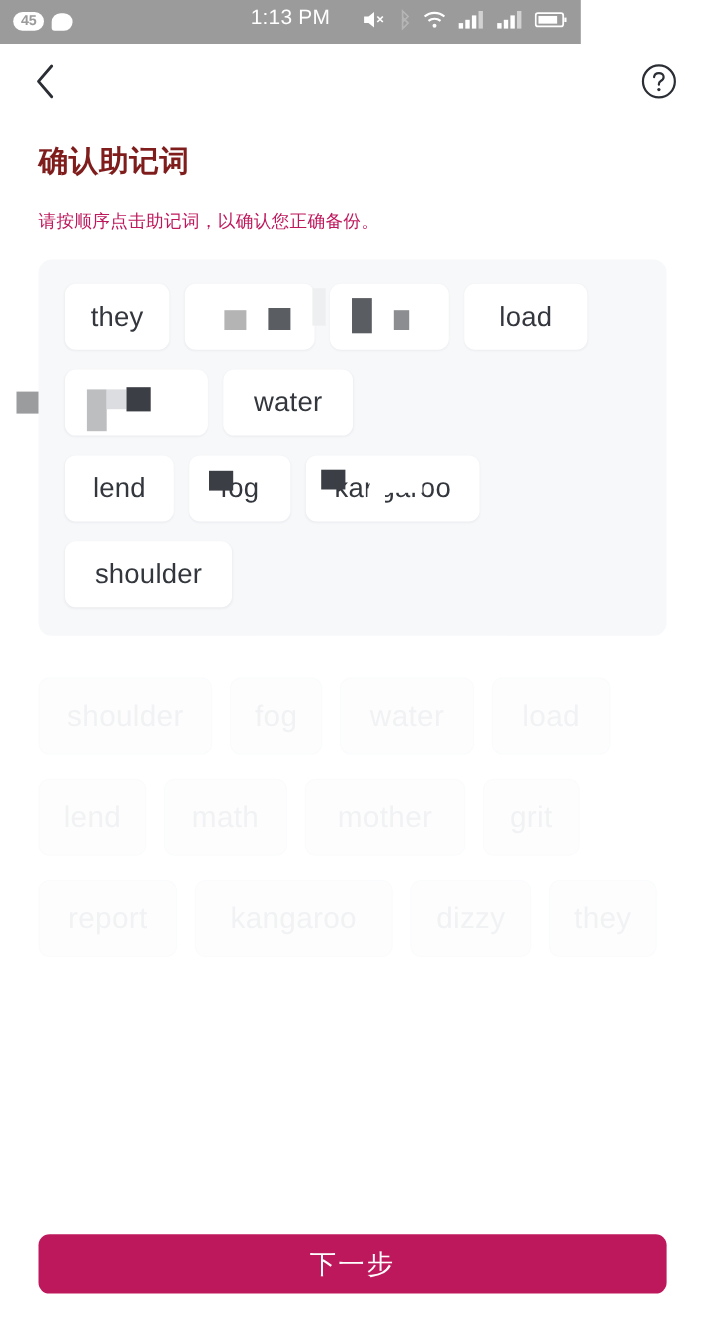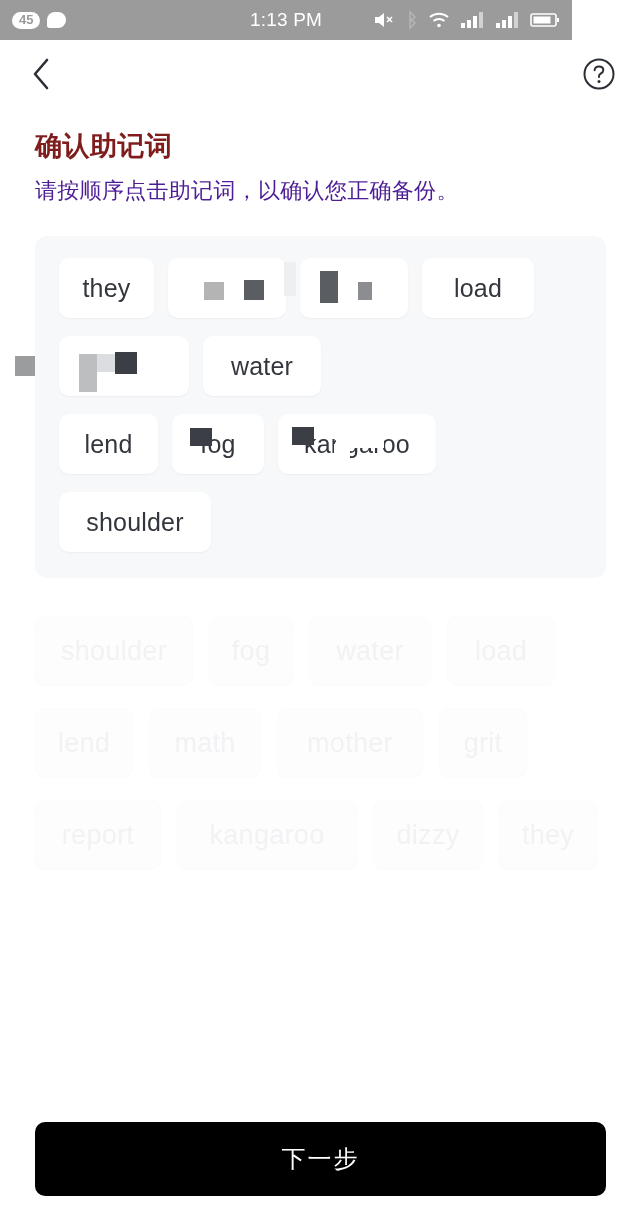--- a/index.html
+++ b/index.html
@@ -6,24 +6,24 @@
   html, body {
     width: 640px; height: 1220px;
     background: #ffffff;
     font-family: "Liberation Sans", "DejaVu Sans", sans-serif;
     overflow: hidden;
   }
   .screen { position: relative; width: 640px; height: 1220px; background: #ffffff; }
 
   
   .statusbar {
-    position: absolute; left: 0; top: 0; width: 572px; height: 40px;
+    position: absolute; left: 0; top: 0; width: 528px; height: 40px;
     background: #9b9b9b;
-    display: flex; align-items: center;
-    padding: 0 12px;
+    display: flex; align-items: flex-end;
+    padding: 12px 12px;
   }
   .sb-left { display: flex; align-items: center; gap: 7px; }
   .sb-badge {
     background: #ffffff; color: #9b9b9b;
     border-radius: 10px; padding: 1px 7px 2px;
     font-size: 13px; line-height: 14px; font-weight: 600;
   }
   .sb-bubble {
     width: 19px; height: 16px; background: #ffffff;
     border-radius: 9px 9px 9px 3px;
@@ -42,21 +42,21 @@
     display: flex; align-items: center; justify-content: space-between;
     padding: 0 22px;
     background: #ffffff;
   }
   .nav-back { width: 38px; height: 38px; display: flex; align-items: center; justify-content: center; }
   .nav-help { width: 38px; height: 38px; display: flex; align-items: center; justify-content: center; }
 
   
   .heading { position: absolute; left: 35px; top: 128px; width: 575px; }
   .title { font-size: 27px; font-weight: 700; color: #7f1d1d; letter-spacing: .5px; }
-  .subtitle { margin-top: 12px; font-size: 22px; color: #4c1d95; letter-spacing: .3px; }
+  .subtitle { margin-top: 27px; font-size: 16px; color: #be185d; letter-spacing: .3px; }
 
   
   .panel {
     position: absolute; left: 35px; top: 236px; width: 571px; height: 342px;
     background: #f7f8fa; border-radius: 12px;
     padding: 22px 24px;
   }
   .panel-rows { display: flex; flex-direction: column; gap: 18px; }
   .panel-row { display: flex; gap: 14px; }
   .chip {
@@ -102,22 +102,22 @@
   .bank-chip.k-math     { width: 112px; }
   .bank-chip.k-mother   { width: 146px; }
   .bank-chip.k-grit     { width: 88px; }
   .bank-chip.k-report   { width: 126px; }
   .bank-chip.k-kangaroo { width: 180px; }
   .bank-chip.k-dizzy    { width: 110px; }
   .bank-chip.k-they     { width: 98px; }
 
   
   .cta {
-    position: absolute; left: 35px; top: 1122px; width: 571px; height: 74px;
-    background: #000000; border: none; border-radius: 10px;
+    position: absolute; left: 35px; top: 1122px; width: 571px; height: 54px;
+    background: #be185d; border: none; border-radius: 10px;
     color: #ffffff; font-size: 24px; letter-spacing: 2px;
     display: flex; align-items: center; justify-content: center;
     font-family: "Liberation Sans", "DejaVu Sans", sans-serif;
     cursor: pointer;
   }
 </style>
 </head>
 <body>
 
 <div class="screen">

